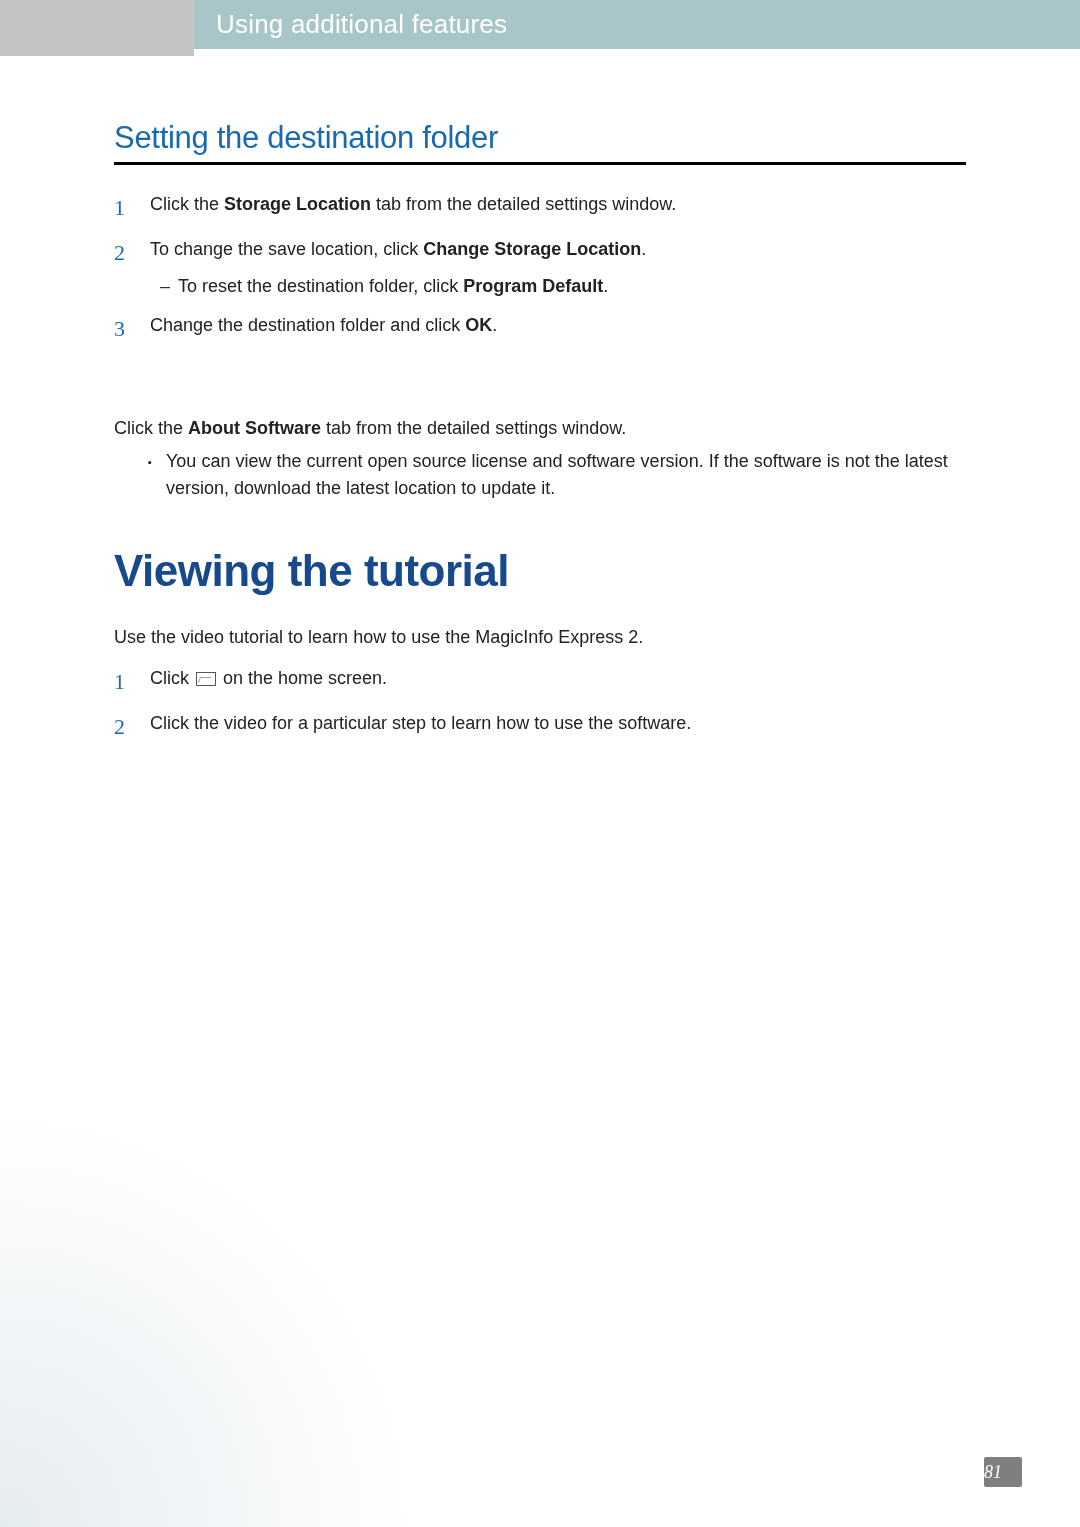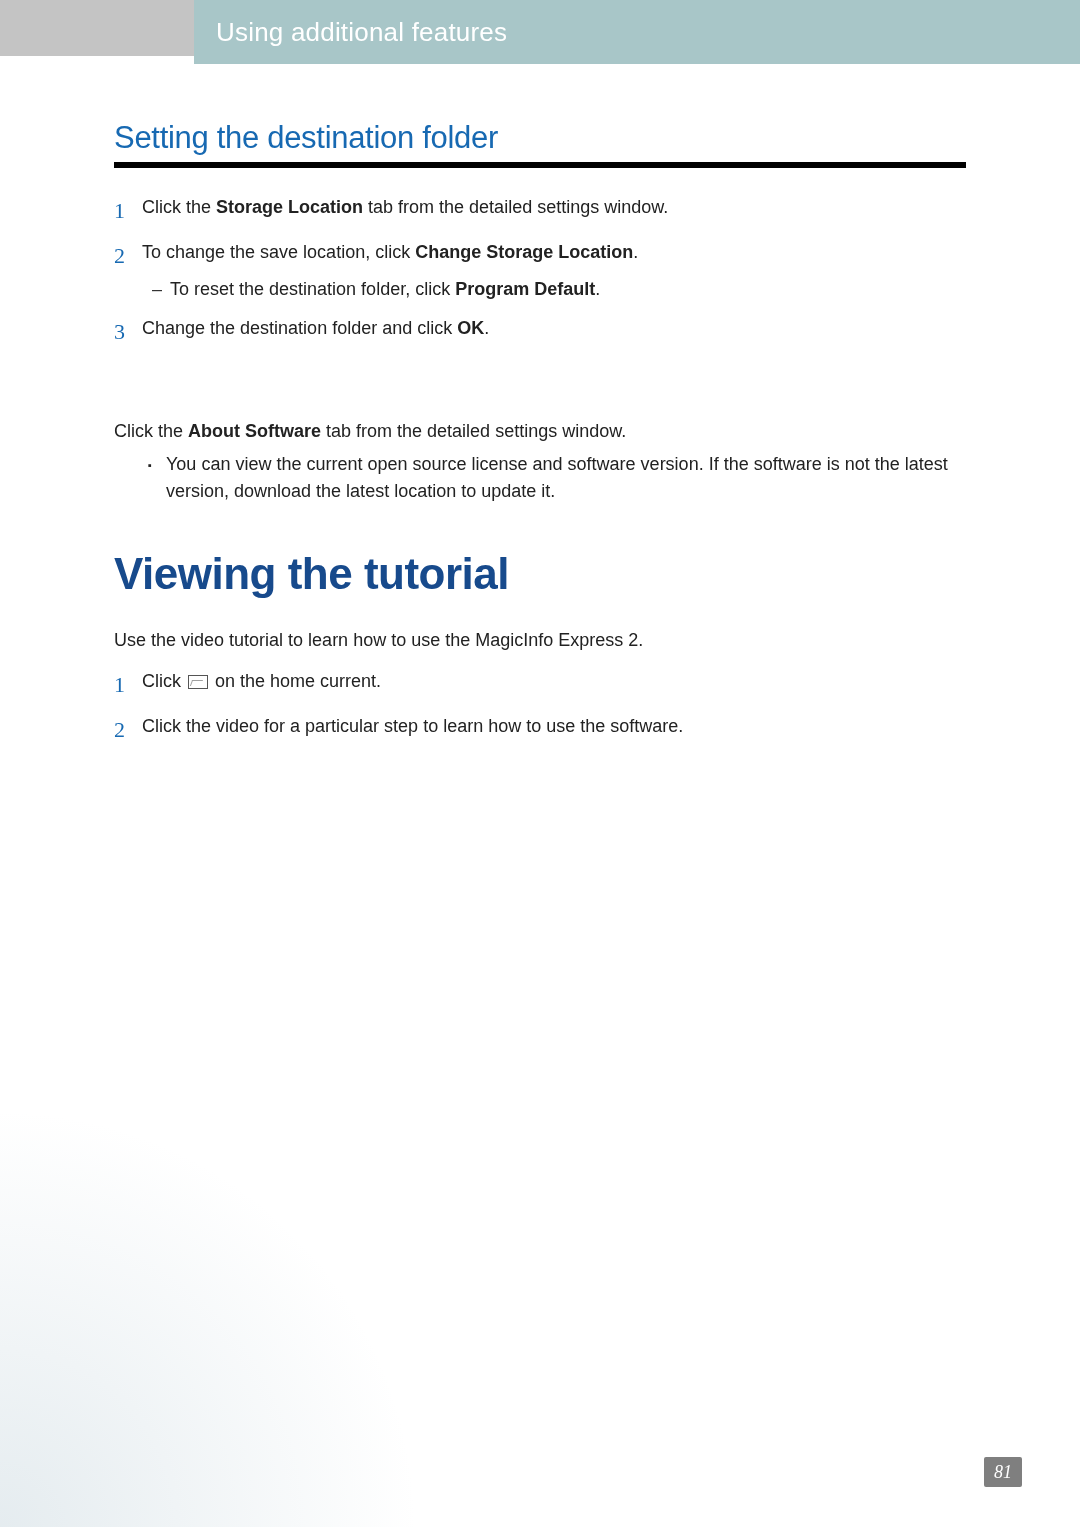--- a/index.html
+++ b/index.html
@@ -20,21 +20,21 @@
   }
   .top-tab-block {
     position: absolute;
     left: 0; top: 0;
     width: 194px; height: 56px;
     background: #c4c4c4;
   }
   .top-tab {
     position: absolute;
     left: 194px; top: 0; right: 0;
-    height: 64px;
+    height: 49px;
     background: #a8c6c8;
     display: flex;
     align-items: center;
     padding-left: 22px;
   }
   .top-tab-text {
     color: #ffffff;
     font-size: 26px;
     font-weight: 400;
     letter-spacing: 0.2px;
@@ -43,21 +43,21 @@
     position: absolute;
     left: 114px;
     right: 114px;
     top: 120px;
   }
   .sec-heading {
     color: #1769b2;
     font-size: 31px;
     font-weight: 500;
     letter-spacing: -0.3px;
-    border-bottom: 6px solid #000000;
+    border-bottom: 3px solid #000000;
     padding-bottom: 6px;
     margin-bottom: 26px;
   }
   .steps { margin-left: 0; }
   .step-row {
     display: flex;
     align-items: flex-start;
     margin-bottom: 12px;
     font-size: 18px;
     line-height: 1.5;
@@ -65,21 +65,21 @@
   .step-num {
     width: 28px;
     flex: 0 0 28px;
     color: #1769b2;
     font-size: 22px;
     font-weight: 400;
     font-family: Georgia, "Times New Roman", serif;
     text-align: left;
     padding-top: 0px;
   }
-  .step-body { flex: 1; }
+  .step-body { flex: 1; margin-left: 8px; }
   .step-body p { margin: 0; }
   .sub-dash {
     display: flex;
     margin-top: 10px;
     margin-left: 10px;
   }
   .sub-dash .dash {
     flex: 0 0 18px;
     color: #333;
   }
@@ -134,21 +134,20 @@
     right: 58px;
     bottom: 40px;
     width: 38px; height: 30px;
     background: #7f7f7f;
     color: #fff;
     font-family: Georgia, "Times New Roman", serif;
     font-style: italic;
     font-size: 18px;
     display: flex;
     align-items: center;
-    justify-content: center;
     border-radius: 2px;
   }
   .spacer-lg { height: 58px; }
 </style>
 </head>
 <body>
 
 <div class="bg-grad"></div>
 
 <div class="top-tab-block"></div>
@@ -214,21 +213,21 @@
   <p class="body-text">Use the video tutorial to learn how to use the MagicInfo Express 2.</p>
 
   <div class="steps" style="margin-top:14px">
 
     <div class="step-row">
       <div class="step-num">1</div>
       <div class="step-body">
         <p>
           <span>Click </span>
           <span class="inline-icon"></span>
-          <span> on the home current.</span>
+          <span> on the home screen.</span>
         </p>
       </div>
     </div>
 
     <div class="step-row">
       <div class="step-num">2</div>
       <div class="step-body">
         <p>Click the video for a particular step to learn how to use the software.</p>
       </div>
     </div>

